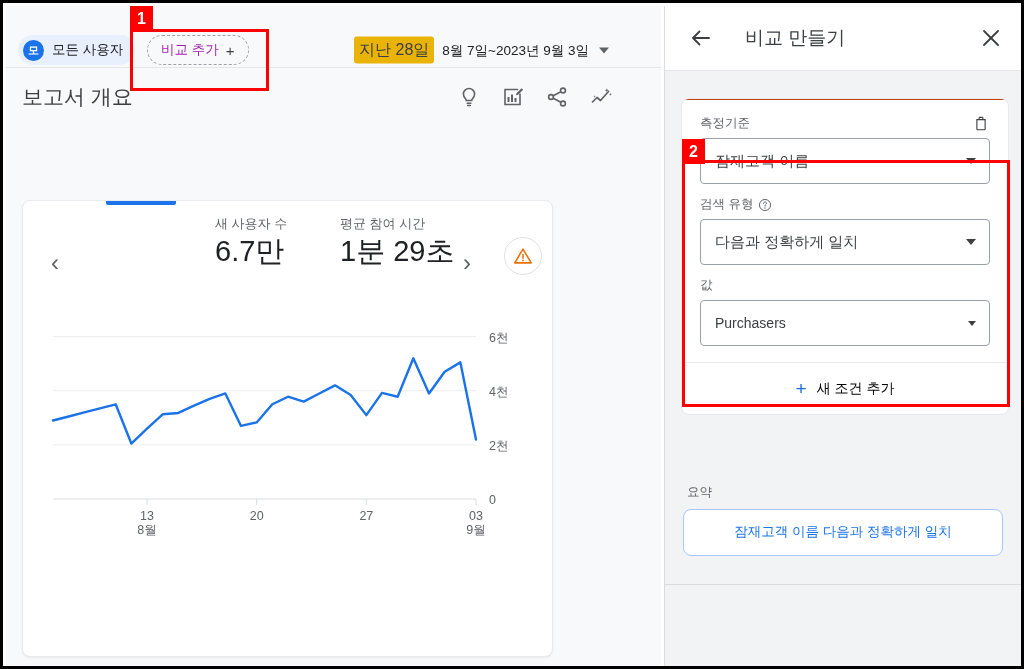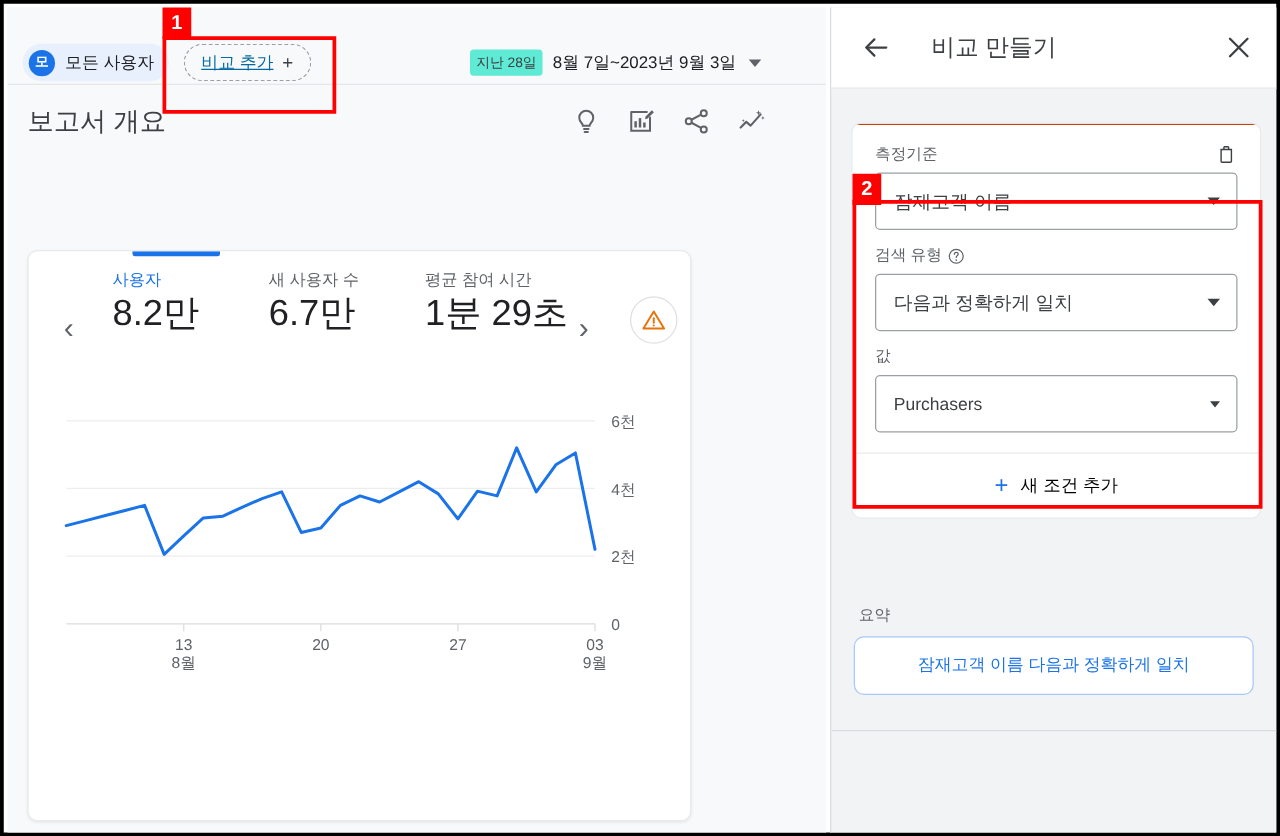--- a/index.html
+++ b/index.html
@@ -53,32 +53,32 @@
   .compare-chip {
     position: absolute; left: 141px; top: 44px;
     transform: translateY(-50%);
     display: flex; align-items: center; gap: 7px;
     border: 1px dashed #9aa0a6;
     border-radius: 16px;
     height: 30px; padding: 0 13px;
     background: transparent;
     cursor: pointer;
   }
-  .compare-chip-label { font-size: 13.5px; color: #0369a1; white-space: nowrap; text-decoration: underline; }
+  .compare-chip-label { font-size: 13.5px; color: #a21caf; white-space: nowrap; }
   .plus-glyph { font-size: 15px; color: #3c4043; line-height: 1; }
 
   .daterange {
     position: absolute; right: 52px; top: 44px;
     transform: translateY(-50%);
     display: flex; align-items: center; gap: 8px;
     cursor: pointer;
   }
   .dr-badge {
-    background: #5eead4; color: #3c4043;
-    font-size: 11px; padding: 3px 5px; border-radius: 3px;
+    background: #eab308; color: #3c4043;
+    font-size: 16px; padding: 3px 5px; border-radius: 3px;
     white-space: nowrap;
   }
   .dr-text { font-size: 13.5px; color: #202124; white-space: nowrap; }
   .dr-caret {
     width: 0; height: 0;
     border-left: 5px solid transparent;
     border-right: 5px solid transparent;
     border-top: 6px solid #5f6368;
     margin-left: 2px;
   }
@@ -353,24 +353,20 @@
         </svg>
       </div>
     </div>
 
     <div id="overview-card">
       <div class="card-tab-indicator"></div>
 
       <div id="metrics-row">
         <span class="arrow-nav" id="arrow-left">‹</span>
 
-        <div class="metric" id="metric-0">
-          <div class="metric-label active">사용자</div>
-          <div class="metric-value active">8.2만</div>
-        </div>
 
         <div class="metric" id="metric-1">
           <div class="metric-label">새 사용자 수</div>
           <div class="metric-value">6.7만</div>
         </div>
 
         <div class="metric" id="metric-2">
           <div class="metric-label">평균 참여 시간</div>
           <div class="metric-value">1분 29초</div>
         </div>

